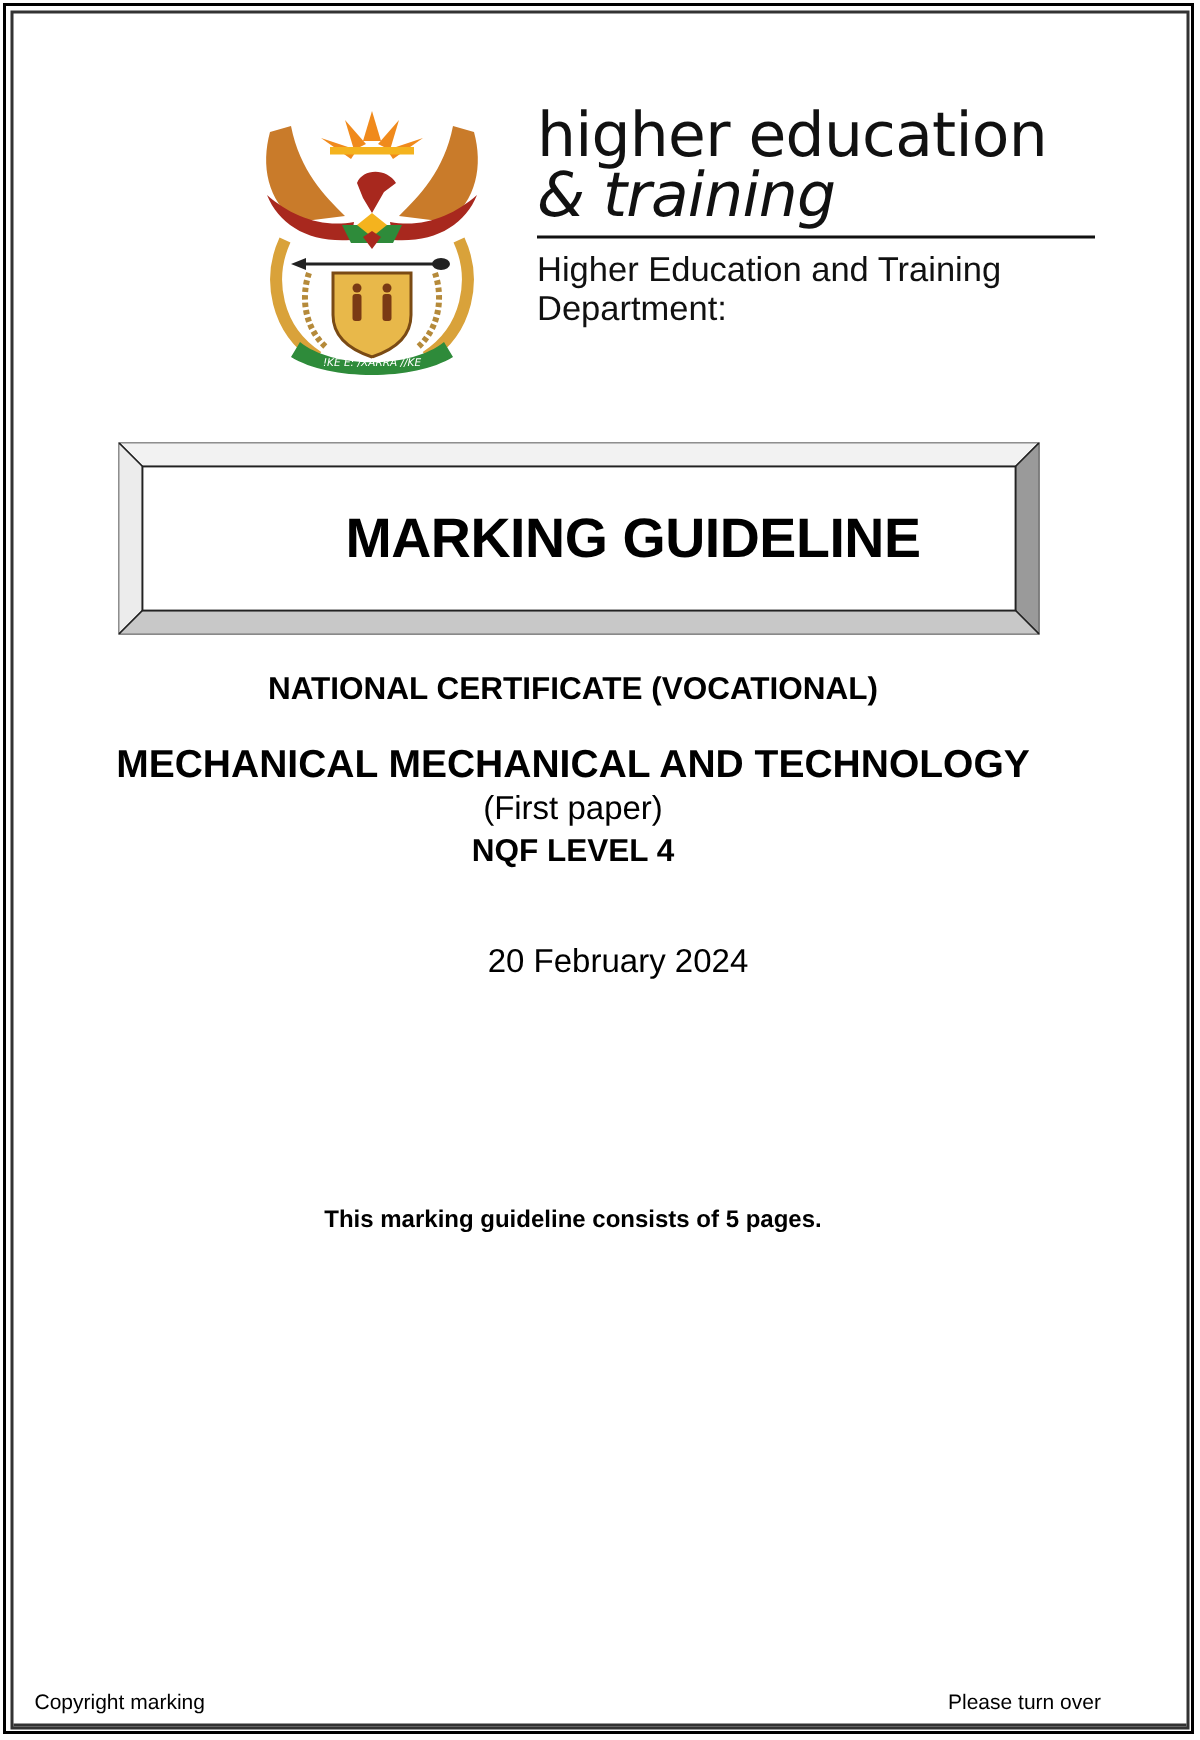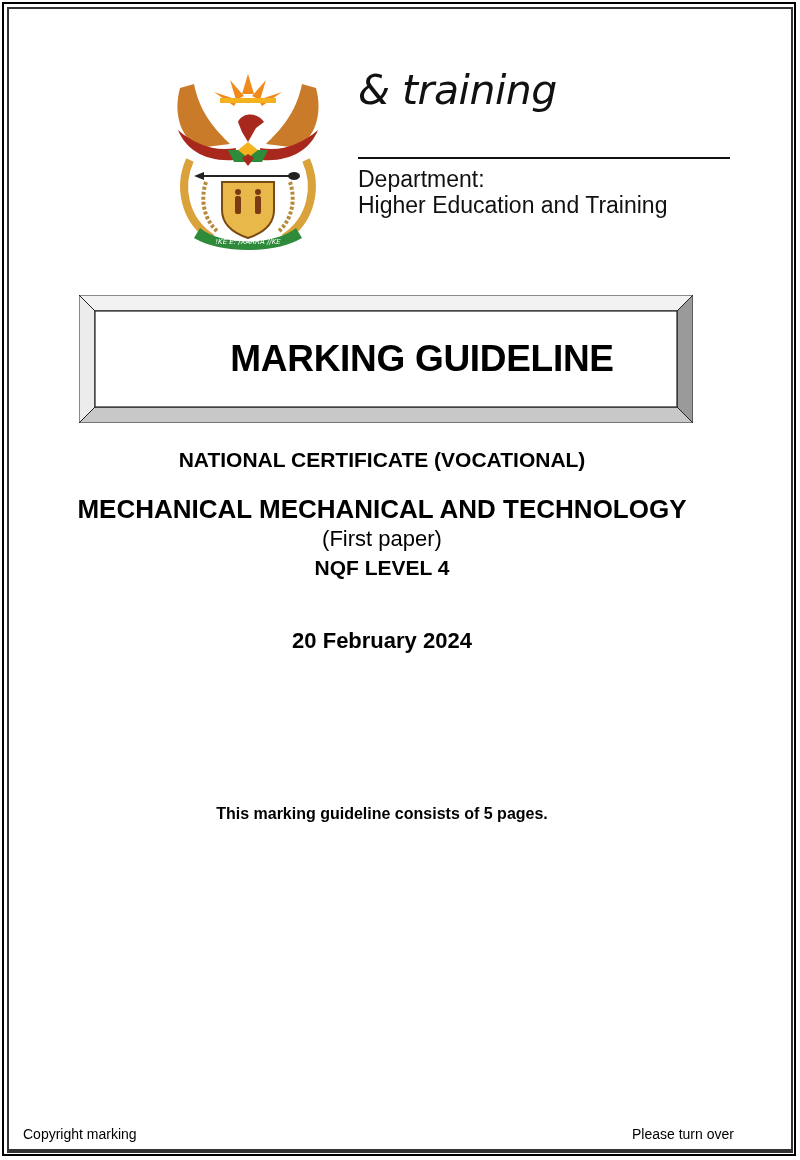--- a/index.html
+++ b/index.html
@@ -17,21 +17,21 @@
 
   .title-frame { position: absolute; left: 79px; top: 295px; width: 614px; height: 128px; }
   .title-frame svg { position: absolute; left: 0; top: 0; }
   .title-text { position: absolute; left: 79px; top: 295px; width: 686px; height: 128px; display: flex; align-items: center; justify-content: center; font-weight: bold; font-size: 37px; letter-spacing: -0.3px; }
 
   .center { position: absolute; left: 0; width: 764px; text-align: center; }
   .nc { top: 448px; font-weight: bold; font-size: 21px; }
   .subject { top: 494px; font-weight: bold; font-size: 26px; }
   .paper { top: 526px; font-size: 22px; }
   .nqf { top: 556px; font-weight: bold; font-size: 21px; }
-  .date { top: 628px; font-weight: bold; font-size: 22px; }
+  .date { top: 628px; font-weight: normal; font-size: 22px; padding-left: 30px; }
   .pages { top: 757px; font-weight: bold; font-size: 16px; margin-top: 48px; }
 
   .footer-left { position: absolute; left: 23px; top: 1126px; font-size: 14px; }
   .footer-right { position: absolute; left: 632px; top: 1126px; font-size: 14px; text-align: right; }
   .footer-rule { position: absolute; left: 9px; top: 1149px; width: 782px; height: 2px; background: #333; }
 </style>
 </head>
 <body>
 
 <div class="outer-border"></div>
@@ -77,26 +77,27 @@
       <circle cx="86" cy="122" r="3"></circle>
       <rect x="83" y="126" width="6" height="18" rx="2"></rect>
     </g>
 
     <path d="M28,158 C50,176 102,176 124,158 L130,168 C104,184 48,184 22,168 Z" fill="#2e8b3a"></path>
     <text x="76" y="174" font-family="DejaVu Sans, sans-serif" font-size="7" fill="#fff" text-anchor="middle" font-style="italic">!KE E: /XARRA //KE</text>
   </svg>
 </div>
 
 <div class="logo-text">
+  <div class="het-line1">higher education</div>
   <div class="het-line2">&amp; training</div>
 </div>
 <div class="logo-rule"></div>
 <div class="dept">
+  <div>Higher Education and Training</div>
   <div>Department:</div>
-  <div>Higher Education and Training</div>
 </div>
 
 <div class="title-frame">
   <svg width="614" height="128" viewBox="0 0 614 128">
     <polygon points="0,0 614,0 598,16 16,16" fill="#f2f2f2" stroke="#222" stroke-width="1"></polygon>
     <polygon points="0,0 16,16 16,112 0,128" fill="#ececec" stroke="#222" stroke-width="1"></polygon>
     <polygon points="614,0 614,128 598,112 598,16" fill="#9a9a9a" stroke="#222" stroke-width="1"></polygon>
     <polygon points="0,128 16,112 598,112 614,128" fill="#c8c8c8" stroke="#222" stroke-width="1"></polygon>
     <rect x="16" y="16" width="582" height="96" fill="#fff" stroke="#222" stroke-width="1.2"></rect>
   </svg>

